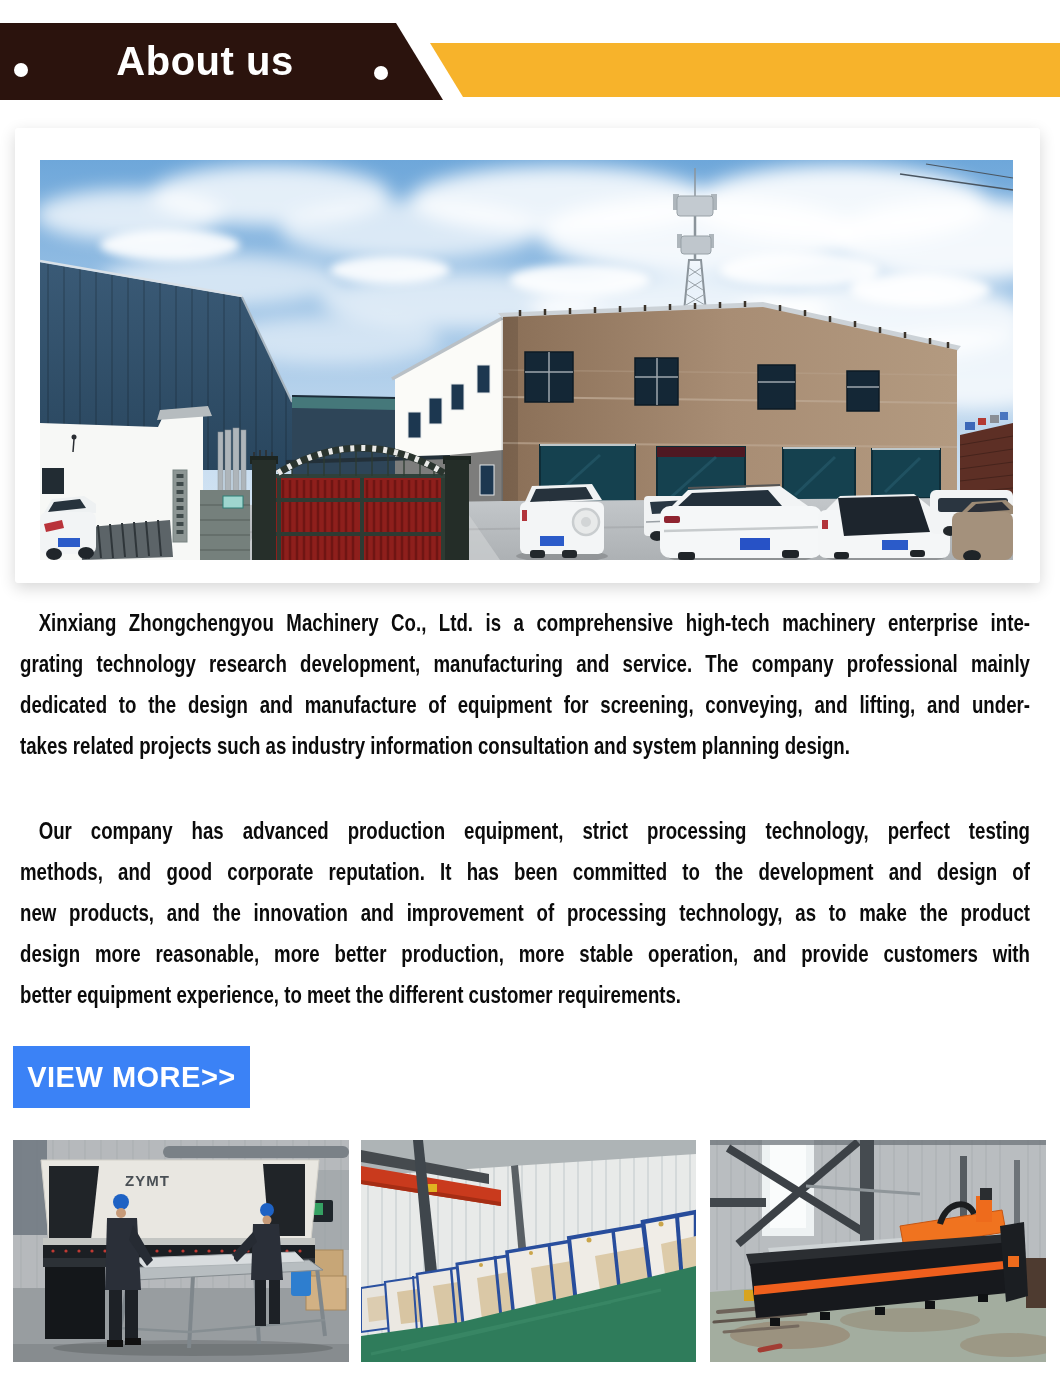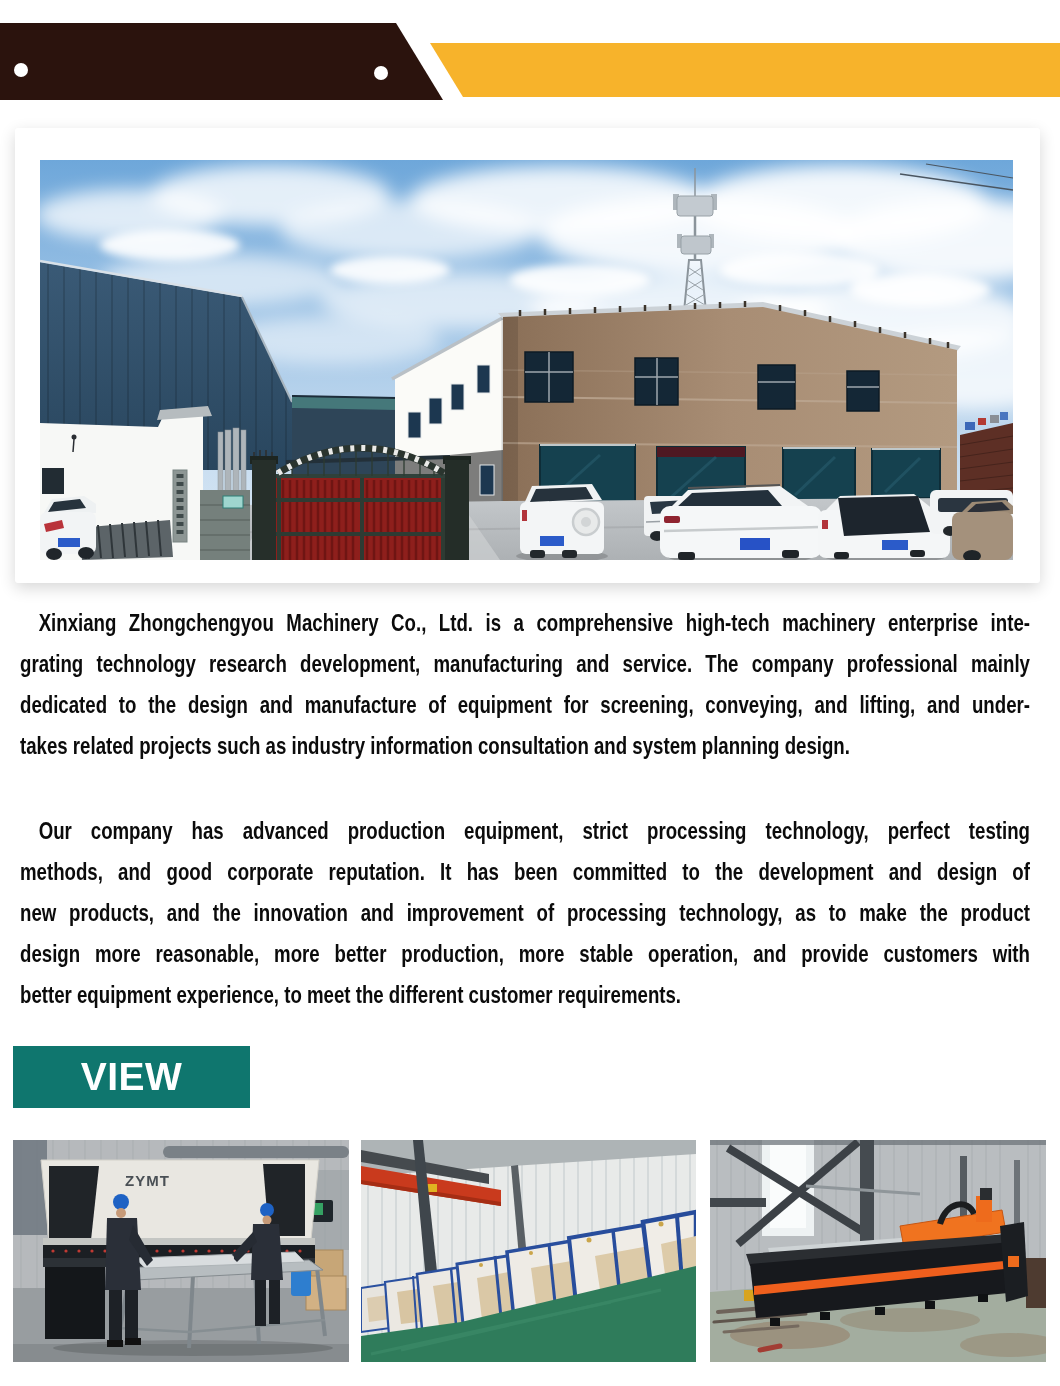--- a/index.html
+++ b/index.html
@@ -12,38 +12,39 @@
   .photo-card{position:absolute;left:15px;top:128px;width:1025px;height:455px;background:#ffffff;
         border-radius:3px;box-shadow:0 5px 16px rgba(0,0,0,0.16);}
   .main-photo{position:absolute;left:25px;top:32px;}
   .para{position:absolute;left:20px;width:1300px;transform:scaleX(0.7769);transform-origin:0 0;
         color:#0b0b0b;font-weight:700;font-size:24px;}
   .para .line{height:41px;line-height:41px;text-align:justify;text-align-last:justify;overflow:hidden;}
   .para .line.first{text-indent:24px;}
   .para .line.last{text-align-last:left;}
   .p1{top:602px;}
   .p2{top:810px;}
-  .view-more{position:absolute;left:13px;top:1046px;width:237px;height:62px;background:#0f766e;
-        color:#ffffff;font-size:39px;font-weight:bold;text-align:center;line-height:62px;
+  .view-more{position:absolute;left:13px;top:1046px;width:237px;height:62px;background:#3b82f6;
+        color:#ffffff;font-size:29px;font-weight:bold;text-align:center;line-height:62px;
         text-decoration:none;display:block;letter-spacing:0.5px;cursor:pointer;}
   .gallery-photo{position:absolute;top:1140px;}
   .g1{left:13px;} .g2{left:361px;} .g3{left:710px;}
 </style>
 </head>
 <body>
 
 <div class="page">
 
   <div class="banner">
     <svg width="1060" height="110" viewBox="0 0 1060 110">
       <polygon points="0,23 396,23 443,100 0,100" fill="#2b130d"></polygon>
       <polygon points="430,43 1060,43 1060,97 463,97" fill="#f7b32b"></polygon>
       <circle cx="21" cy="70" r="7" fill="#ffffff"></circle>
       <circle cx="381" cy="73" r="7" fill="#ffffff"></circle>
     </svg>
+    <div class="banner-title">About us</div>
   </div>
 
   <div class="photo-card">
     <svg class="main-photo" width="973" height="400" viewBox="0 0 973 400">
       <defs>
         <linearGradient id="sky" x1="0" y1="0" x2="0" y2="1">
           <stop offset="0" stop-color="#6ea7da"></stop>
             <stop offset="0.45" stop-color="#a7c9e8"></stop>
           <stop offset="0.78" stop-color="#cbdff1"></stop>
             <stop offset="1" stop-color="#d9e7f4"></stop>

